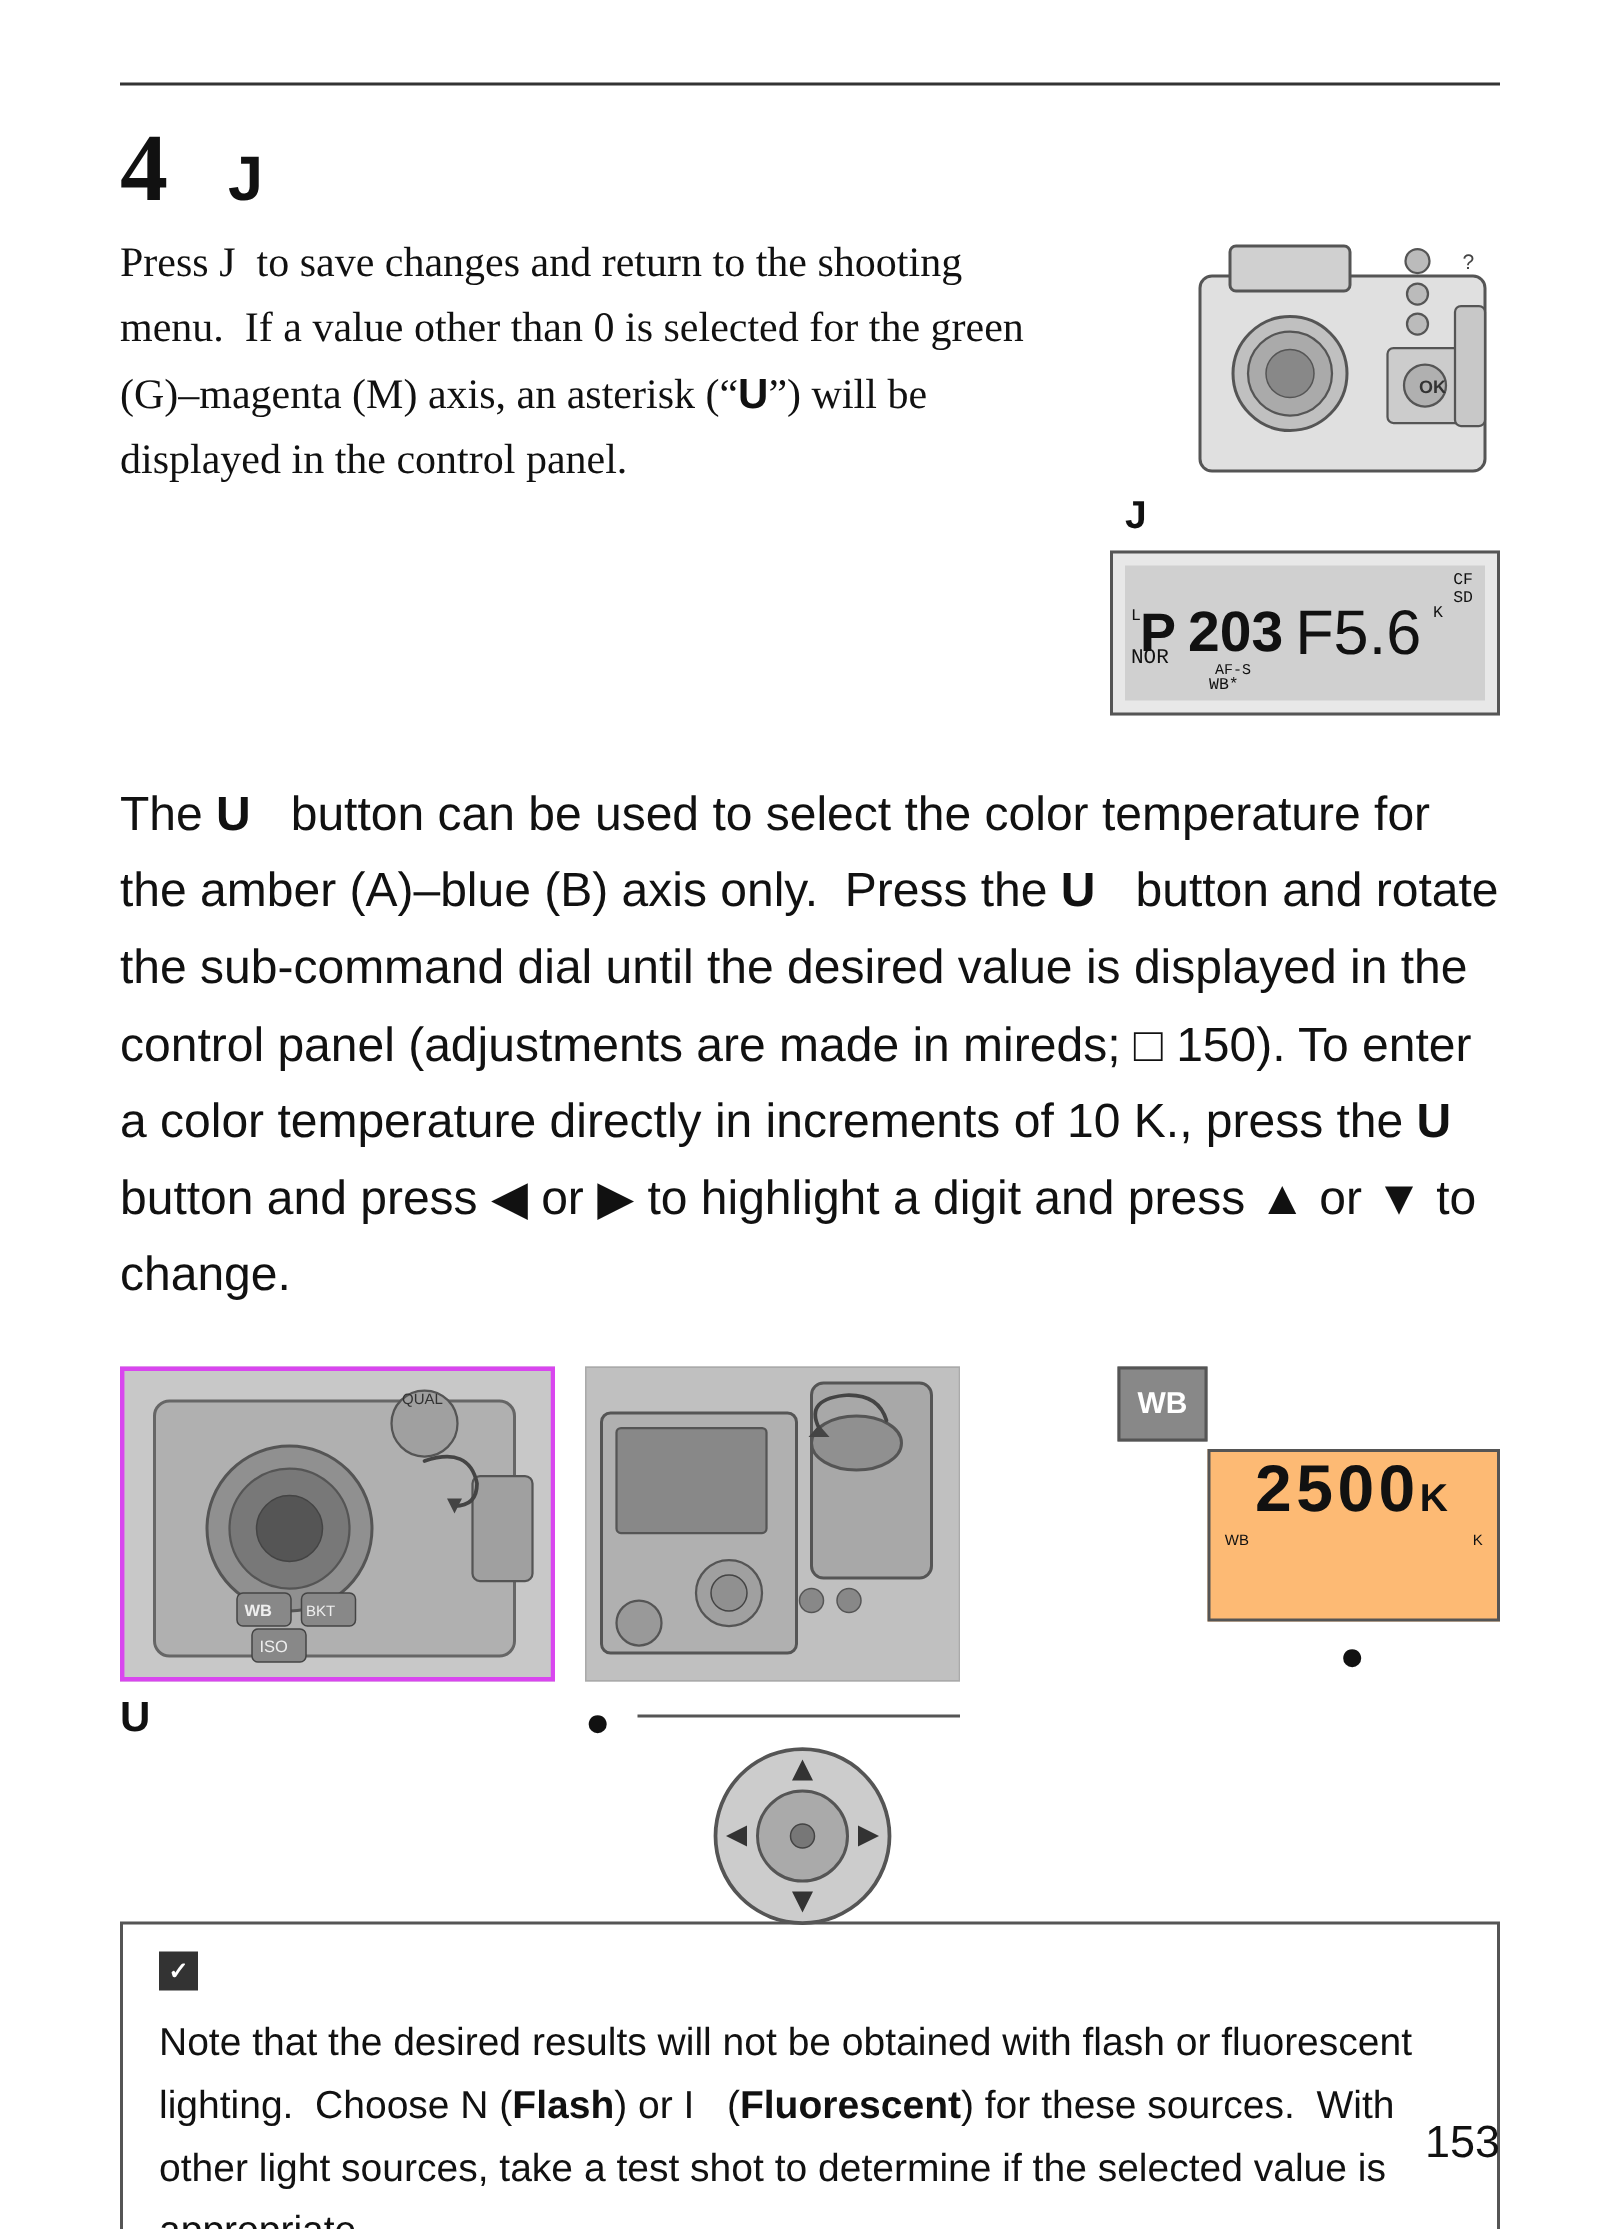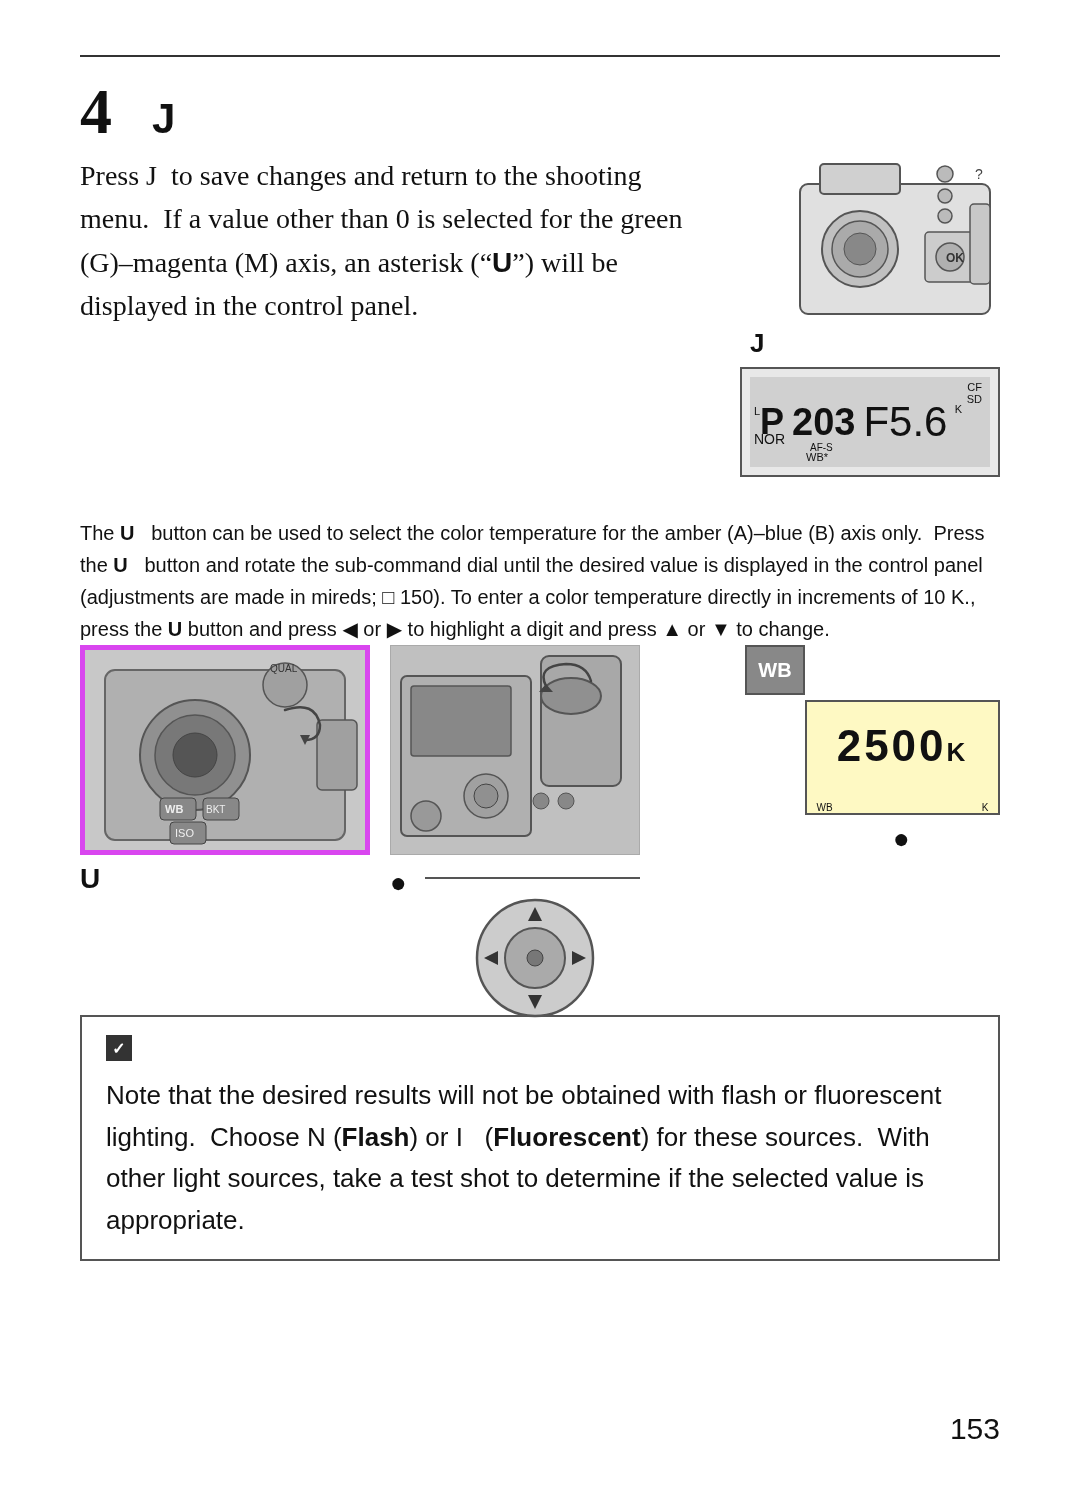--- a/index.html
+++ b/index.html
@@ -110,43 +110,44 @@
 
     .lcd-f56 {
       font-size: 42px;
       font-weight: normal;
       font-family: Arial, sans-serif;
     }
 
     .lcd-small-items {
       position: absolute;
       font-size: 11px;
-      font-family: Liberation Sans, sans-serif;
+      font-family: Liberation Mono, monospace;
     }
 
     .lcd-cf { top: 4px; right: 8px; font-size: 11px; }
     .lcd-sd { top: 16px; right: 8px; font-size: 11px; }
     .lcd-nor { bottom: 20px; left: 4px; font-size: 14px; }
     .lcd-wbi { bottom: 4px; left: 56px; font-size: 11px; }
     .lcd-afs { bottom: 14px; left: 60px; font-size: 10px; }
     .lcd-l { top: 28px; left: 4px; font-size: 11px; }
     .lcd-k { top: 26px; right: 28px; font-size: 11px; }
 
     
     .wb-section-title {
       font-size: 36px;
       font-style: italic;
       font-weight: bold;
       margin-bottom: 22px;
       font-family: Arial, sans-serif;
     }
 
     .wb-body {
-      font-size: 20px;
+      font-size: 32px;
       line-height: 1.6;
+      margin-bottom: 36px;
     }
 
     .wb-icon-box {
       width: 60px;
       height: 50px;
       border: 2px solid #555;
       background: #888;
       display: flex;
       align-items: center;
       justify-content: center;
@@ -159,29 +160,28 @@
       color: #fff;
       font-size: 20px;
       font-weight: bold;
       font-family: Arial, sans-serif;
     }
 
     .lcd-2500 {
       width: 200px;
       height: 110px;
       border: 2px solid #555;
-      background: #fef9c3;
+      background: #fdba74;
       position: absolute;
       right: 0px;
       top: 60px;
       display: flex;
       flex-direction: column;
       align-items: center;
-      justify-content: flex-end;
-      gap: 27px;
+      justify-content: flex-start;
     }
 
     .lcd-2500-sub {
       display: flex;
       justify-content: space-between;
       width: 90%;
       font-size: 10px;
       font-family: Arial, sans-serif;
       margin-top: 4px;
     }
@@ -319,21 +319,21 @@
     </div>
   </div>
 
 
   <div class="wb-body" style="font-family: Arial, sans-serif;">
     The <span class="u-btn">U</span>&nbsp;&nbsp; button can be used to select the color temperature for the amber (A)–blue (B) axis only.&nbsp; Press the <span class="u-btn">U</span>&nbsp;&nbsp; button and rotate the sub-command dial until the desired value is displayed in the control panel (adjustments are made in mireds; □ 150). To enter a color temperature directly in increments of 10 K., press the <span class="u-btn">U</span> button and press ◀ or ▶ to highlight a digit and press ▲ or ▼ <span style="position:relative;">to</span> change.
   </div>
 
   <div style="position:relative; height: 330px; margin-bottom: 10px;">
 
-    <div style="position:absolute; left:0; top:0; width:290px; height:210px; border:5px solid #d946ef; background:#ccc; overflow:hidden;">
+    <div style="position:absolute; left:0; top:0; width:290px; height:210px; border:3px solid #d946ef; background:#ccc; overflow:hidden;">
       <svg viewBox="0 0 290 210" width="290" height="210">
         <rect width="290" height="210" fill="#c8c8c8"></rect>
 
         <rect x="20" y="20" width="240" height="170" rx="10" fill="#b0b0b0" stroke="#666" stroke-width="2"></rect>
 
         <circle cx="110" cy="105" r="55" fill="#909090" stroke="#555" stroke-width="2"></circle>
         <circle cx="110" cy="105" r="40" fill="#787878" stroke="#555" stroke-width="1.5"></circle>
         <circle cx="110" cy="105" r="22" fill="#555" stroke="#444" stroke-width="1"></circle>
 
         <circle cx="200" cy="35" r="22" fill="#a0a0a0" stroke="#555" stroke-width="1.5"></circle>

